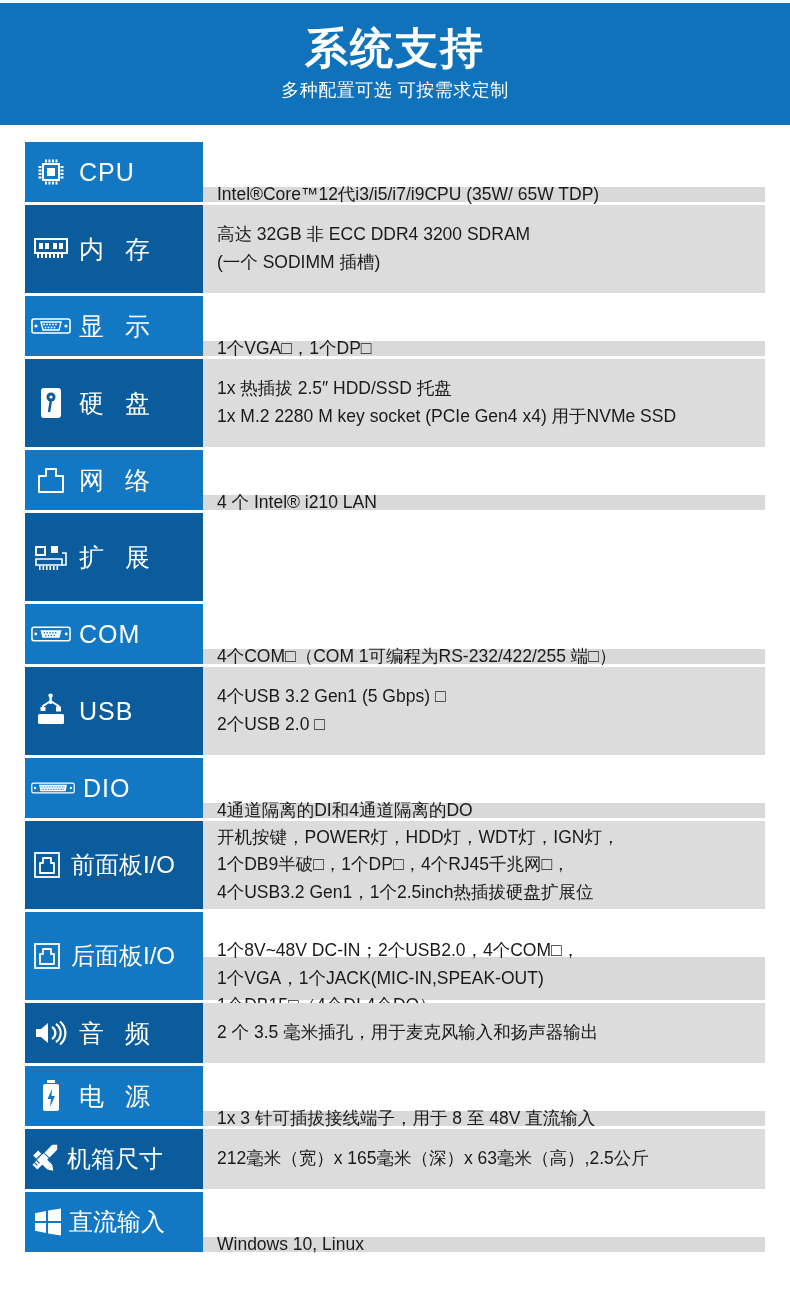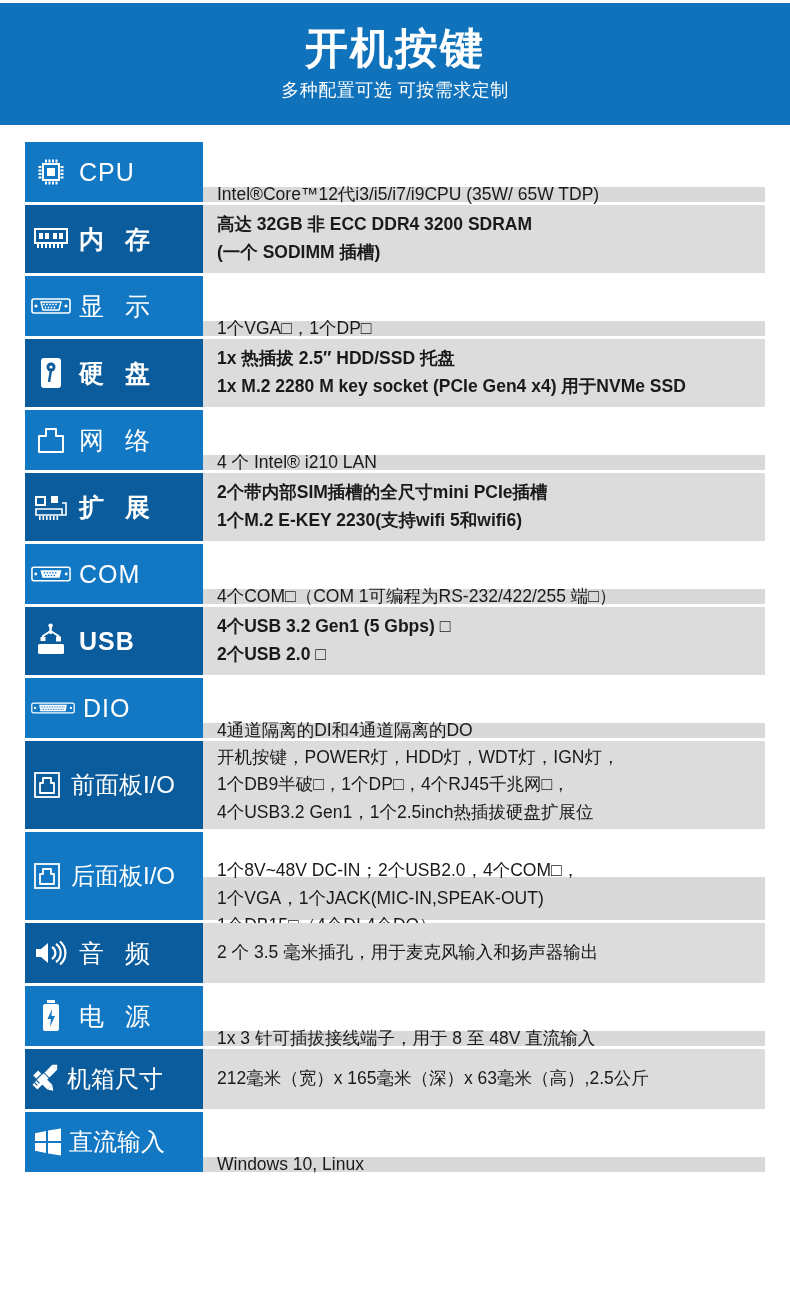--- a/index.html
+++ b/index.html
@@ -81,40 +81,40 @@
     color: #1a1a1a;
     font-size: 17.5px;
     line-height: 1.58;
   }
   .value-cell.tone-a { background: #d9d9d9; margin-top: 45px; }
   .value-cell.tone-b { background: #dcdcdc; }
   .value-line { white-space: nowrap; }
 
   
   .h1 { height: 60px; justify-content: flex-end; }
-  .h2 { height: 68px; font-weight: bold; }
+  .h2 { height: 88px; }
   .h3 { height: 88px; }
 
   
   .icon {
     width: 40px;
     min-width: 40px;
     height: 38px;
     display: flex;
     align-items: center;
     justify-content: center;
   }
   .icon svg { display: block; }
   .icon.small { width: 44px; min-width: 44px; }
 </style>
 </head>
 <body>
 
 <div class="banner">
-  <div class="banner-title">开机按键</div>
+  <div class="banner-title">系统支持</div>
   <div class="banner-sub">多种配置可选 可按需求定制</div>
 </div>
 
 <div class="spec-table">
 
   <div class="spec-row h1">
     <div class="label-cell tone-a">
       <span class="icon">
         <svg width="34" height="34" viewBox="0 0 34 34">
           <rect x="9" y="9" width="16" height="16" fill="none" stroke="#fff" stroke-width="2"></rect>
@@ -248,24 +248,20 @@
               <rect x="9.5" y="24" width="1.6" height="4"></rect>
             <rect x="13" y="24" width="1.6" height="4"></rect>
               <rect x="16.5" y="24" width="1.6" height="4"></rect>
             <rect x="20" y="24" width="1.6" height="4"></rect>
               <rect x="23.5" y="24" width="1.6" height="4"></rect>
           </g>
           <path d="M29 11 h4 v12 h-4" fill="none" stroke="#fff" stroke-width="1.6"></path>
         </svg>
       </span>
       <span class="label-text cjk-wide">扩 展</span>
-    </div>
-    <div class="value-cell tone-b">
-      <span class="value-line">2个带内部SIM插槽的全尺寸mini PCIe插槽</span>
-      <span class="value-line">1个M.2 E-KEY 2230(支持wifi 5和wifi6)</span>
     </div>
   </div>
 
   <div class="spec-row h1">
     <div class="label-cell tone-a">
       <span class="icon">
         <svg width="42" height="22" viewBox="0 0 42 22">
           <rect x="1" y="4" width="40" height="14" rx="2" fill="none" stroke="#fff" stroke-width="1.6"></rect>
           <circle cx="5" cy="11" r="1.5" fill="#fff"></circle>
           <circle cx="37" cy="11" r="1.5" fill="#fff"></circle>

